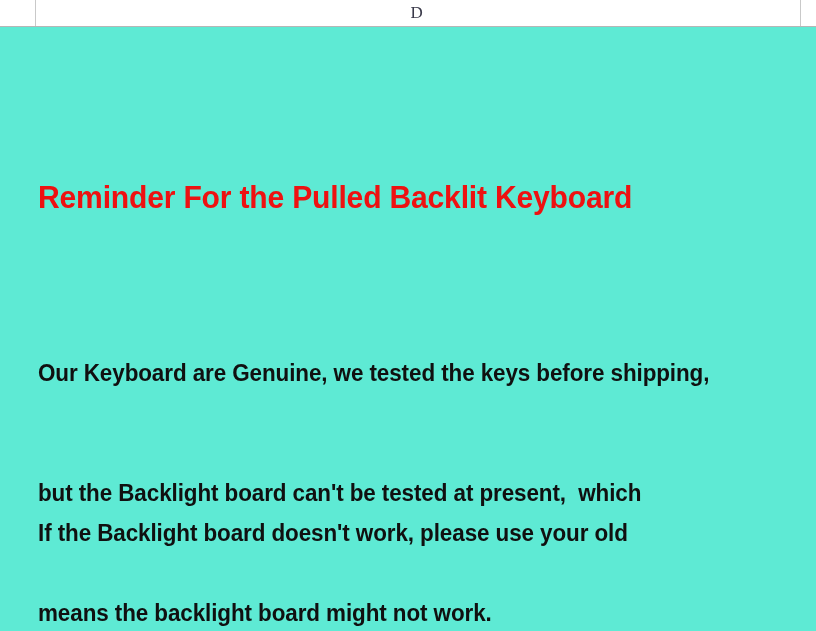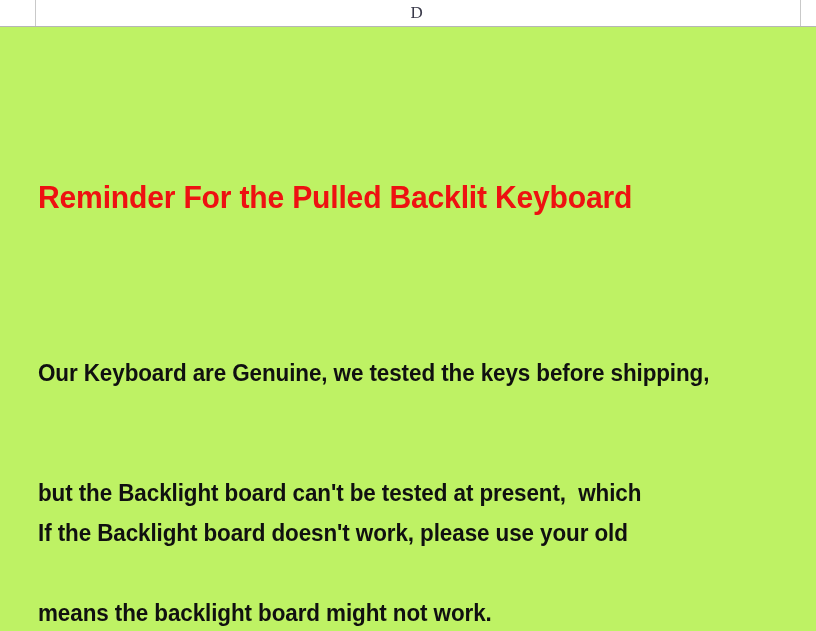--- a/index.html
+++ b/index.html
@@ -69,21 +69,21 @@
     box-sizing: border-box;
   }
 
   
   .sheet-body {
     position: absolute;
     left: 0;
     top: 27px;
     width: 816px;
     height: 604px;
-    background: #bef264;
+    background: #5eead4;
   }
 
   .doc-title {
     position: absolute;
     left: 38px;
     top: 152px;
     margin: 0;
     font-family: "Liberation Sans Narrow", "Liberation Sans", sans-serif;
     font-size: 32px;
     font-weight: bold;

